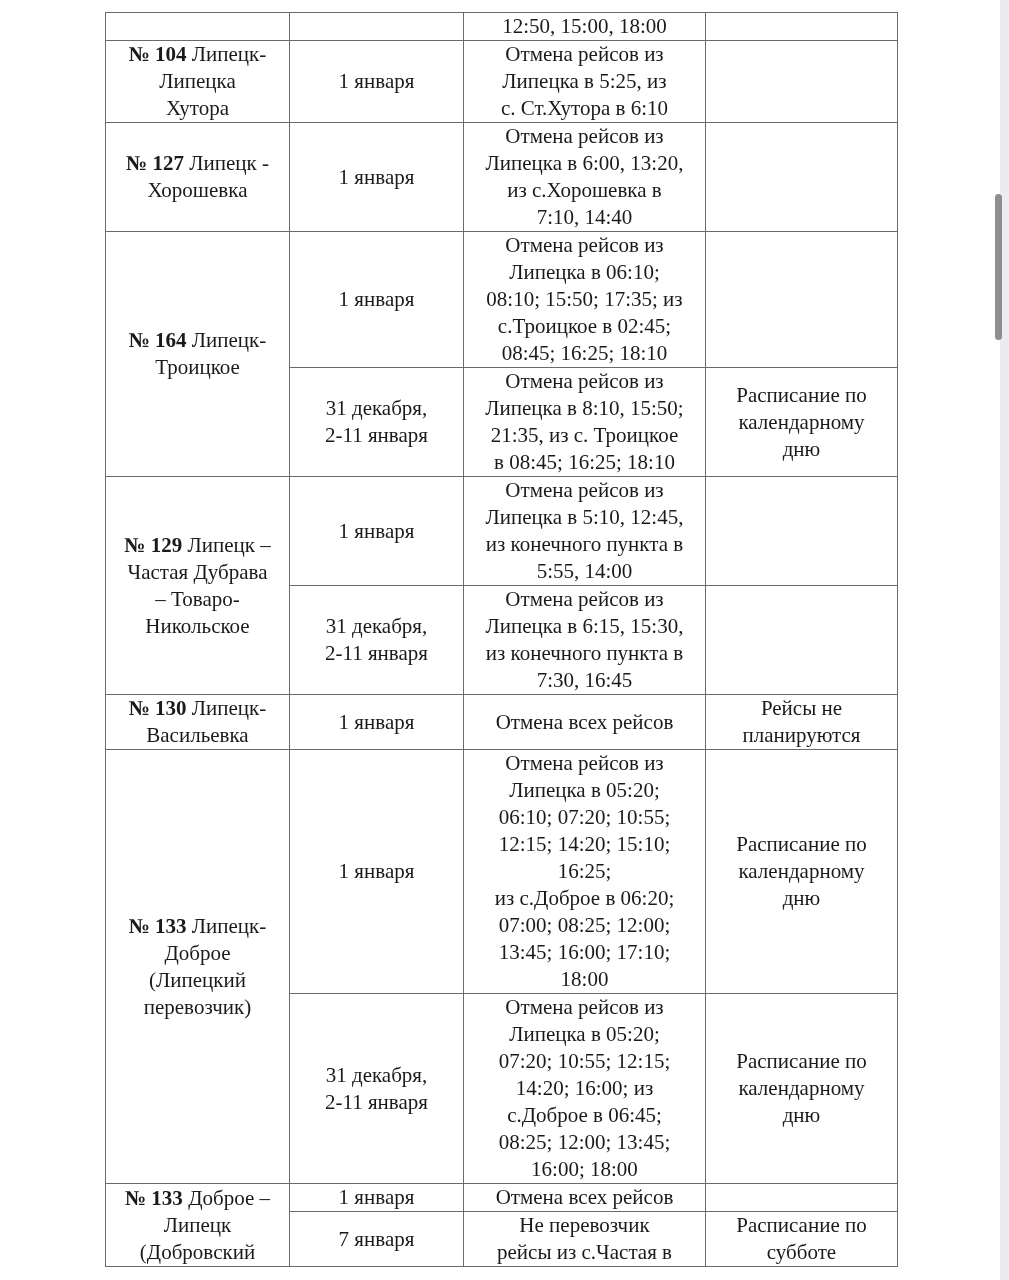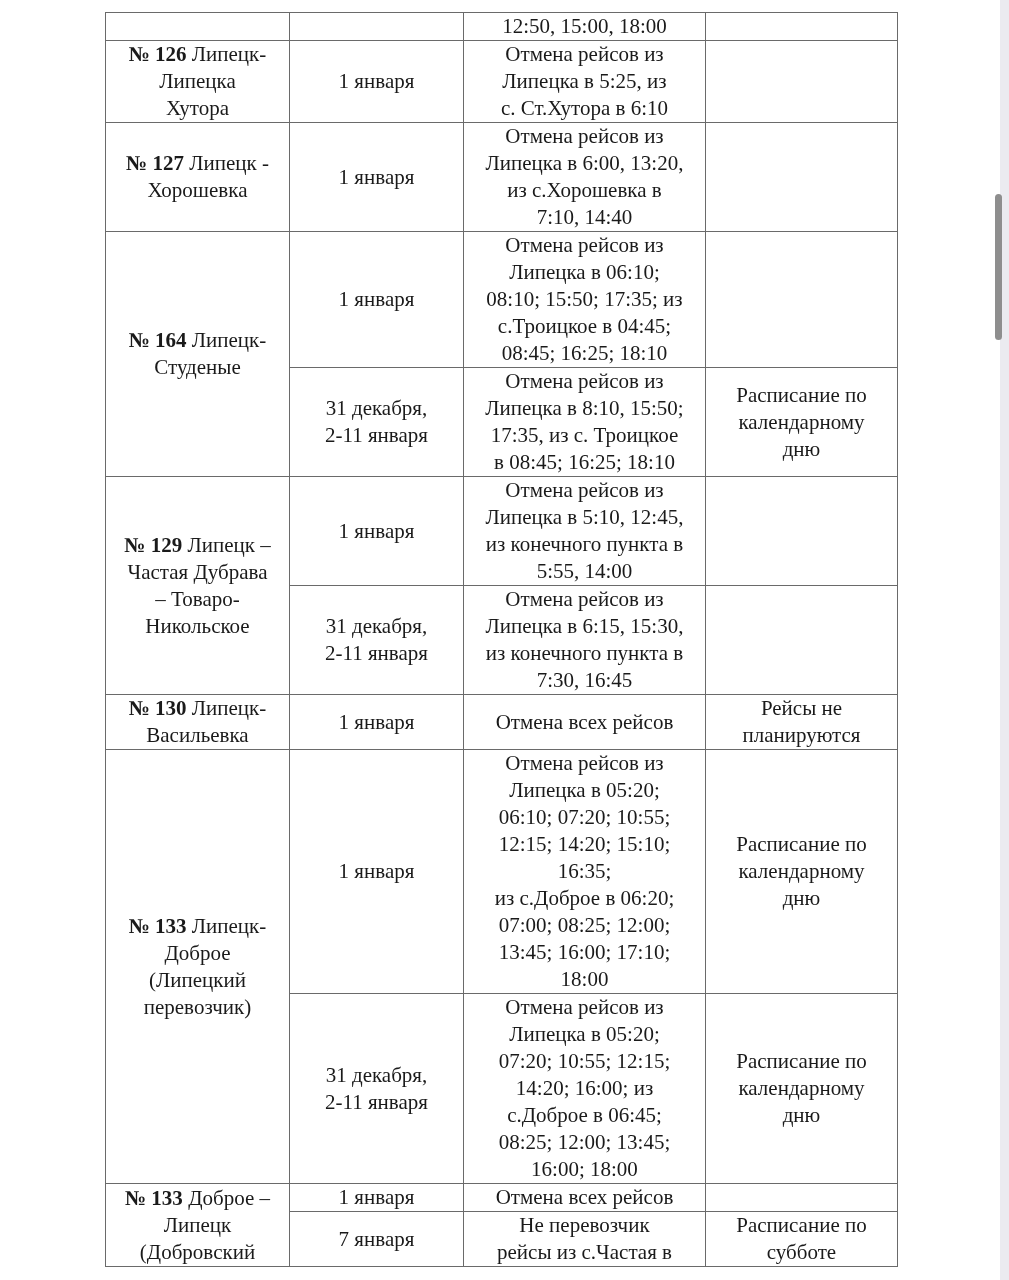--- a/index.html
+++ b/index.html
@@ -42,21 +42,21 @@
       <tr style="height: 27px;">
         <td></td>
         <td></td>
         <td>
           <span class="line">12:50, 15:00, 18:00</span>
         </td>
         <td></td>
       </tr>
       <tr style="height: 81px;">
         <td rowspan="1">
-          <span class="line"><span class="route-num">№ 126</span> <span>Липецк-</span></span>
+          <span class="line"><span class="route-num">№ 104</span> <span>Липецк-</span></span>
           <span class="line">Липецка</span>
           <span class="line">Хутора</span>
         </td>
         <td>
           <span class="line">1 января</span>
         </td>
         <td>
           <span class="line">Отмена рейсов из</span>
           <span class="line">Липецка в 5:25, из</span>
           <span class="line">с. Ст.Хутора в 6:10</span>
@@ -75,43 +75,43 @@
           <span class="line">Отмена рейсов из</span>
           <span class="line">Липецка в 6:00, 13:20,</span>
           <span class="line">из с.Хорошевка в</span>
           <span class="line">7:10, 14:40</span>
         </td>
         <td></td>
       </tr>
       <tr style="height: 135px;">
         <td rowspan="2">
           <span class="line"><span class="route-num">№ 164</span> <span>Липецк-</span></span>
-          <span class="line">Студеные</span>
+          <span class="line">Троицкое</span>
         </td>
         <td>
           <span class="line">1 января</span>
         </td>
         <td>
           <span class="line">Отмена рейсов из</span>
           <span class="line">Липецка в 06:10;</span>
           <span class="line">08:10; 15:50; 17:35; из</span>
-          <span class="line">с.Троицкое в 04:45;</span>
+          <span class="line">с.Троицкое в 02:45;</span>
           <span class="line">08:45; 16:25; 18:10</span>
         </td>
         <td></td>
       </tr>
       <tr style="height: 108px;">
         <td>
           <span class="line">31 декабря,</span>
           <span class="line">2-11 января</span>
         </td>
         <td>
           <span class="line">Отмена рейсов из</span>
           <span class="line">Липецка в 8:10, 15:50;</span>
-          <span class="line">17:35, из с. Троицкое</span>
+          <span class="line">21:35, из с. Троицкое</span>
           <span class="line">в 08:45; 16:25; 18:10</span>
         </td>
         <td>
           <span class="line">Расписание по</span>
           <span class="line">календарному</span>
           <span class="line">дню</span>
         </td>
       </tr>
       <tr style="height: 108px;">
         <td rowspan="2">
@@ -168,21 +168,21 @@
           <span class="line">перевозчик)</span>
         </td>
         <td>
           <span class="line">1 января</span>
         </td>
         <td>
           <span class="line">Отмена рейсов из</span>
           <span class="line">Липецка в 05:20;</span>
           <span class="line">06:10; 07:20; 10:55;</span>
           <span class="line">12:15; 14:20; 15:10;</span>
-          <span class="line">16:35;</span>
+          <span class="line">16:25;</span>
           <span class="line">из с.Доброе в 06:20;</span>
           <span class="line">07:00; 08:25; 12:00;</span>
           <span class="line">13:45; 16:00; 17:10;</span>
           <span class="line">18:00</span>
         </td>
         <td>
           <span class="line">Расписание по</span>
           <span class="line">календарному</span>
           <span class="line">дню</span>
         </td>

